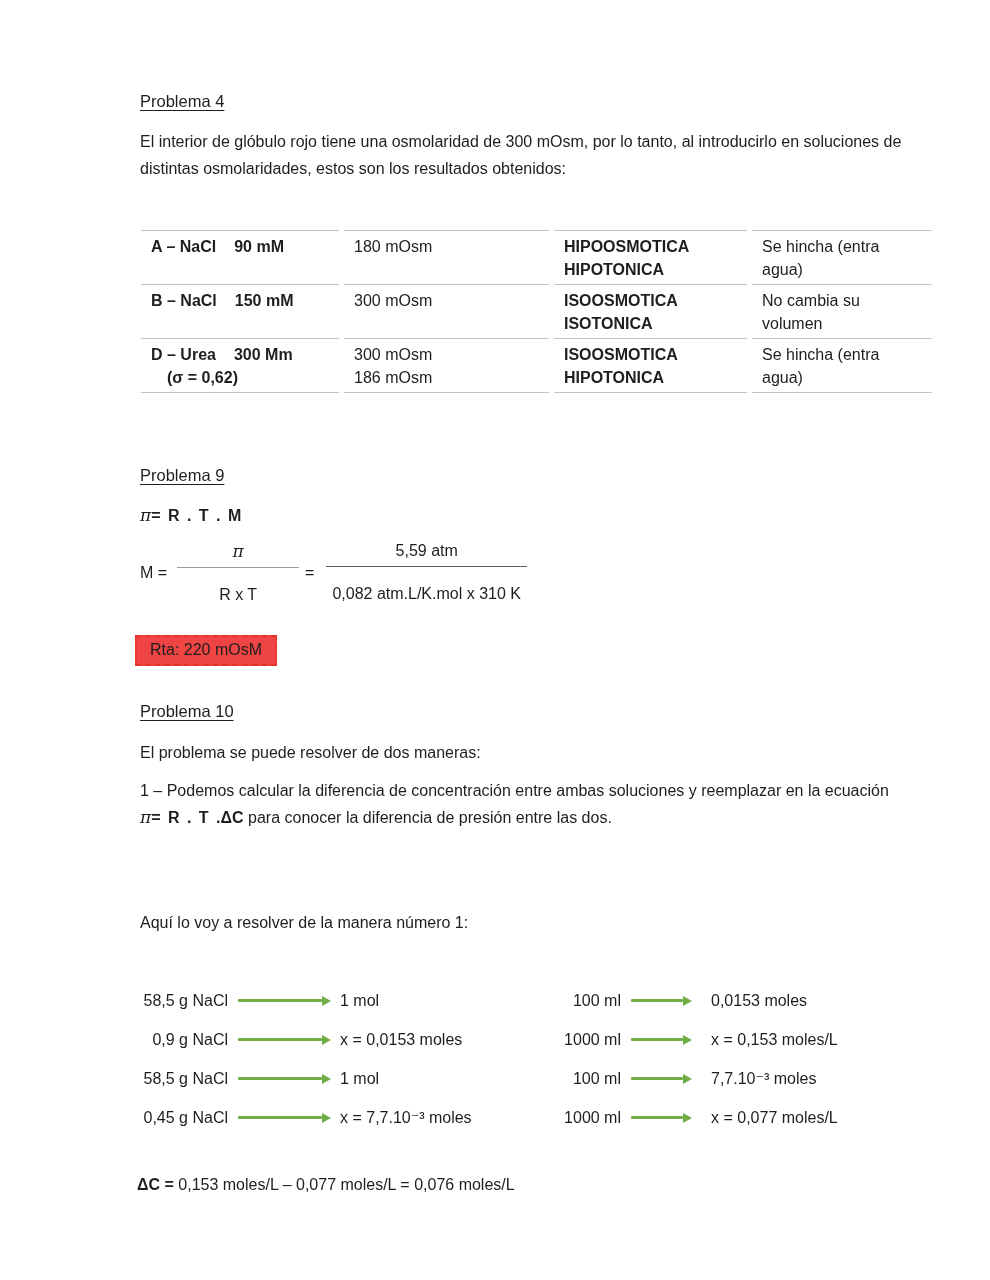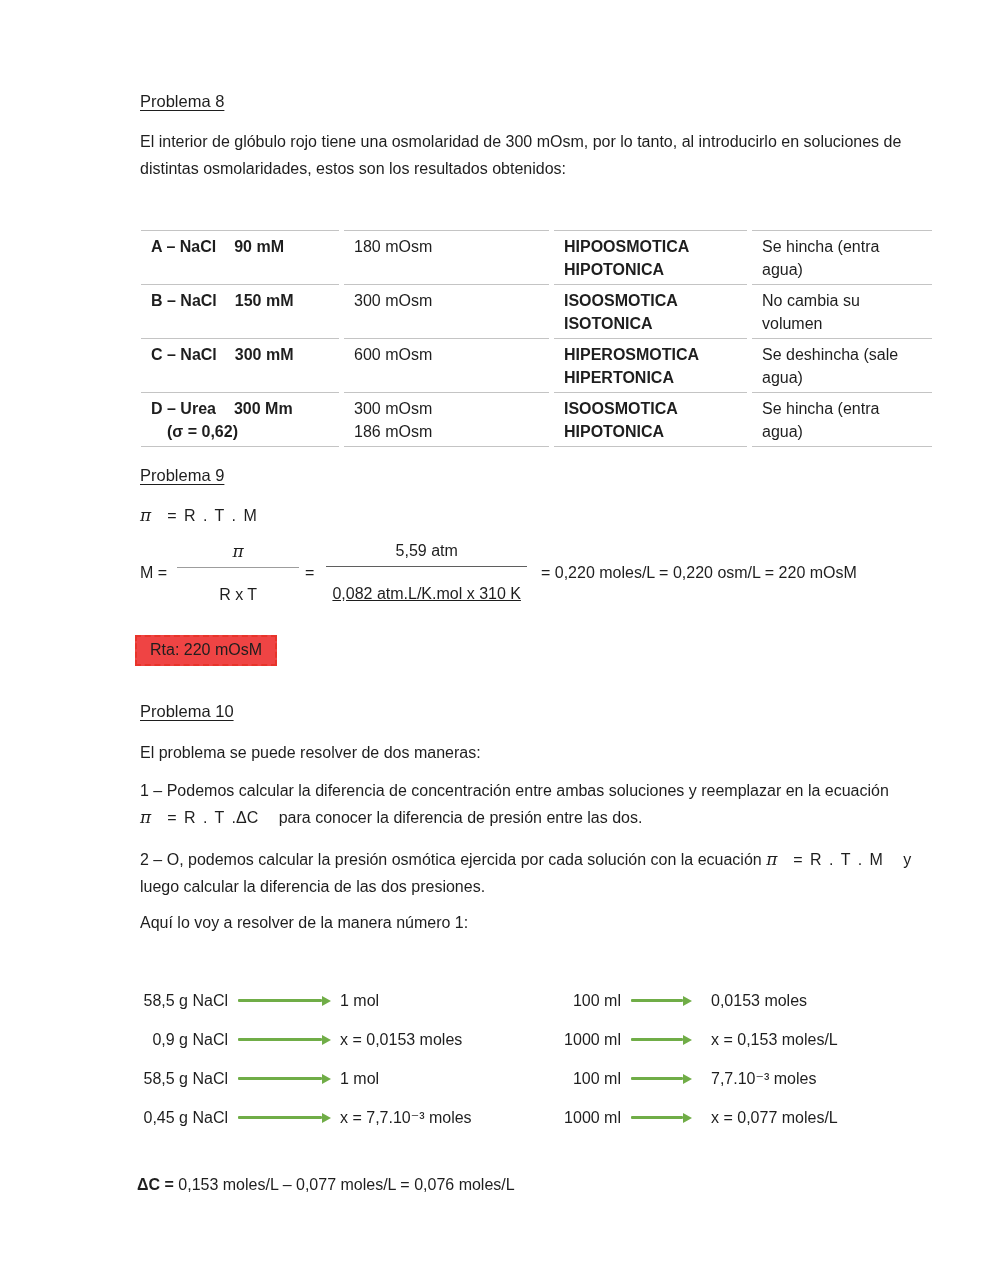--- a/index.html
+++ b/index.html
@@ -22,23 +22,23 @@
     text-decoration:underline;
     text-underline-offset:3px;
   }
   .para { line-height:27px; }
   .pi {
     font-family:"DejaVu Serif","Liberation Serif",serif;
     font-style:italic;
     font-size:17px;
   }
   .inline-formula {
-    font-weight:400;
+    font-weight:700;
     word-spacing:3px;
-    margin:0 16px;
+    margin:0 0;
     white-space:nowrap;
   }
   
   table.osmo {
     border-collapse:separate;
     border-spacing:5px 0;
     table-layout:fixed;
   }
   table.osmo td {
     vertical-align:top;
@@ -54,21 +54,21 @@
   .c-res    { width:180px; }
   .conc { margin-left:18px; }
   .sub-indent { padding-left:16px; }
   
   .eq-row { display:flex; align-items:center; }
   .frac { display:inline-flex; flex-direction:column; align-items:center; text-align:center; }
   .frac .num { padding:0 6px 6px; }
   .frac .den { padding:18px 6px 0; }
   .frac1 .den { border-top:1px solid #9d9d9d; padding-left:42px; padding-right:42px; }
   .frac1 .num { font-size:17px; }
-  .frac2 .den { border-top:1px solid #5f5f5f;text-decoration:underline; }
+  .frac2 .den { border-top:1px solid #5f5f5f; }
   .eq-lhs { margin-right:10px; }
   .eq-mid { margin:0 12px 0 6px; }
   .eq-result { margin-left:14px; white-space:nowrap; }
   
   .answer-box {
     display:inline-block;
     border:2px dashed #e8342a;
     padding:4px 13px 5px;
     background:#ef4444;
   }
@@ -90,21 +90,21 @@
   }
   .arrow-l .shaft { width:84px; }
   .arrow-r .shaft { width:52px; }
   .bold { font-weight:700; }
 </style>
 </head>
 <body>
 
 <div id="page">
 
-  <div class="abs heading" style="left:140px; top:92px;">Problema 8</div>
+  <div class="abs heading" style="left:140px; top:92px;">Problema 4</div>
 
   <div class="abs para" style="left:140px; top:128px; width:768px;">El interior de glóbulo rojo tiene una osmolaridad de 300 mOsm, por lo tanto, al introducirlo en soluciones de distintas osmolaridades, estos son los resultados obtenidos:</div>
 
   <table class="osmo abs" style="left:136px; top:230px;">
     <tbody>
         <tr>
       <td class="c-sample">
         <div><span>A – NaCl</span><span class="conc">90 mM</span></div>
         <div class="sub-indent"></div>
       </td>
@@ -130,38 +130,20 @@
         <div>300 mOsm</div>
         <div></div>
       </td>
       <td class="c-ton">
         <div>ISOOSMOTICA</div>
         <div>ISOTONICA</div>
       </td>
       <td class="c-res">
         <div>No cambia su</div>
         <div>volumen</div>
-      </td>
-    </tr>
-    <tr>
-      <td class="c-sample">
-        <div><span>C – NaCl</span><span class="conc">300 mM</span></div>
-        <div class="sub-indent"></div>
-      </td>
-      <td class="c-osm">
-        <div>600 mOsm</div>
-        <div></div>
-      </td>
-      <td class="c-ton">
-        <div>HIPEROSMOTICA</div>
-        <div>HIPERTONICA</div>
-      </td>
-      <td class="c-res">
-        <div>Se deshincha (sale</div>
-        <div>agua)</div>
       </td>
     </tr>
     <tr>
       <td class="c-sample">
         <div><span>D – Urea</span><span class="conc">300 Mm</span></div>
         <div class="sub-indent">(σ = 0,62)</div>
       </td>
       <td class="c-osm">
         <div>300 mOsm</div>
         <div>186 mOsm</div>
@@ -188,40 +170,34 @@
     <span class="eq-lhs">M =</span>
     <span class="frac frac1">
       <span class="num pi">π</span>
       <span class="den">R x T</span>
     </span>
     <span class="eq-mid">=</span>
     <span class="frac frac2">
       <span class="num">5,59 atm</span>
       <span class="den">0,082 atm.L/K.mol x 310 K</span>
     </span>
-    <span class="eq-result">= 0,220 moles/L = 0,220 osm/L = 220 mOsM</span>
   </div>
 
   <div class="abs answer-box" style="left:135px; top:635px;">Rta: 220 mOsM</div>
 
   <div class="abs heading" style="left:140px; top:702px;">Problema 10</div>
 
   <div class="abs para" style="left:140px; top:739px;text-align:right;">El problema se puede resolver de dos maneras:</div>
 
   <div class="abs para" style="left:140px; top:777px; width:800px;">
     <span>1 – Podemos calcular la diferencia de concentración entre ambas soluciones y reemplazar en la ecuación</span>
     <span class="pi">π</span><span class="inline-formula">= R . T .ΔC</span>
     <span>para conocer la diferencia de presión entre las dos.</span>
   </div>
 
-  <div class="abs para" style="left:140px; top:846px; width:810px;">
-    <span>2 – O, podemos calcular la presión osmótica ejercida por cada solución con la ecuación</span>
-    <span class="pi">π</span><span class="inline-formula">= R . T . M</span>
-    <span>y luego calcular la diferencia de las dos presiones.</span>
-  </div>
 
   <div class="abs para" style="left:140px; top:909px;">Aquí lo voy a resolver de la manera número 1:</div>
 
   <div class="abs" style="left:140px; top:981px;">
     <div class="conv-row">
       <span class="c-lfrom">58,5 g NaCl</span>
       <span class="c-larrow">
           <span class="arrow arrow-l">
             <span class="shaft"></span>
             <span class="head"></span>

